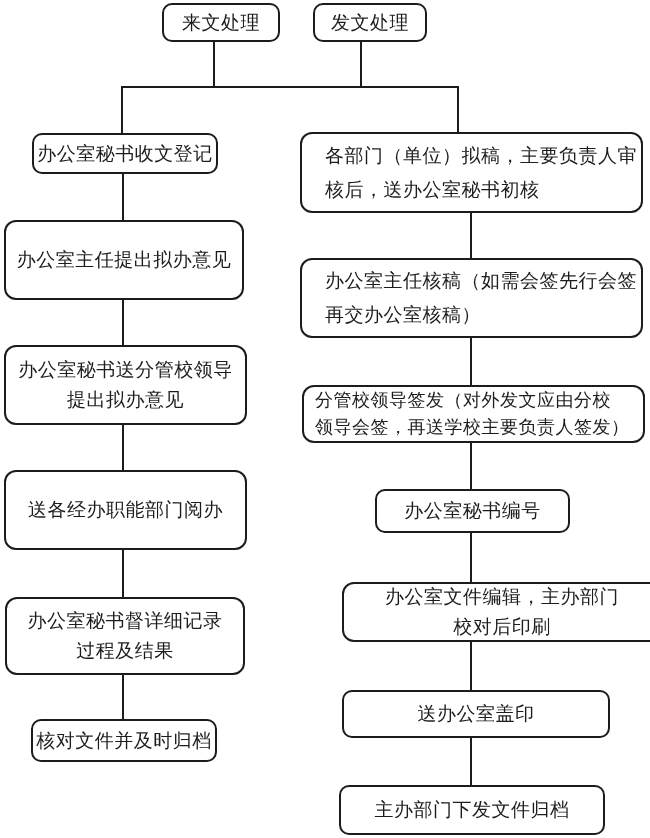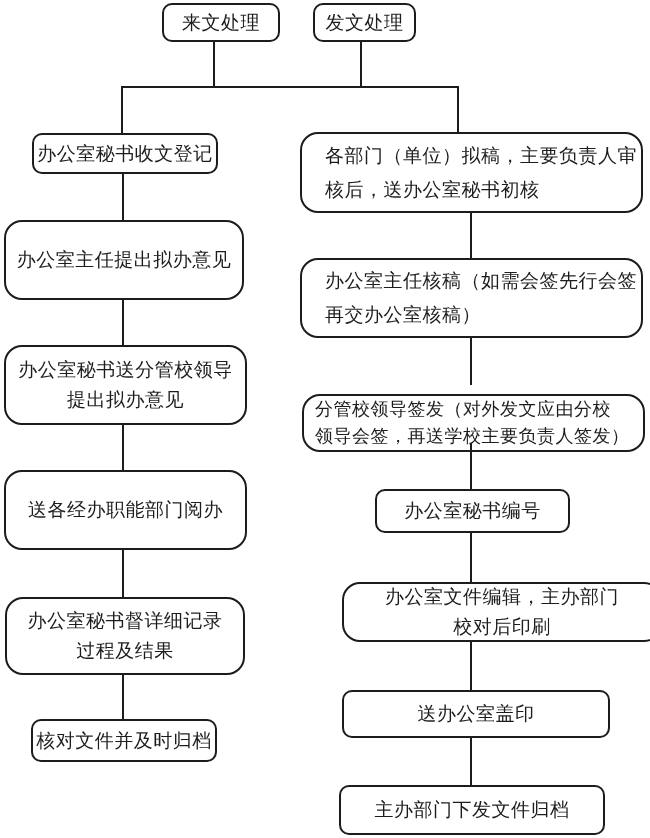--- a/index.html
+++ b/index.html
@@ -19,21 +19,21 @@
   .box {
     position: absolute;
     box-sizing: border-box;
     border: 2px solid #1c1c1c;
     background: #ffffff;
     display: flex;
     flex-direction: column;
     justify-content: center;
     font-size: 19px;
     letter-spacing: 0.5px;
-    border-radius: 18px;
+    border-radius: 12px;
   }
   .box .txt {
     display: block;
     white-space: nowrap;
     line-height: 30px;
   }
   .center {
     text-align: center;
   }
   .leftalign {
@@ -54,21 +54,21 @@
   .hline { height: 2px; }
 </style>
 </head>
 <body>
 
 <div id="canvas">
 
   <div class="box center small-radius" style="left:162px; top:3px; width:118px; height:39px;">
     <span class="txt">来文处理</span>
   </div>
-  <div class="box center small-radius" style="left:313px; top:3px; width:103px; height:39px;">
+  <div class="box center small-radius" style="left:313px; top:3px; width:114px; height:39px;">
     <span class="txt">发文处理</span>
   </div>
 
   <div class="vline" style="left:213px; top:42px; height:46px;"></div>
   <div class="vline" style="left:360px; top:42px; height:46px;"></div>
   <div class="hline" style="left:121px; top:86px; width:338px;"></div>
   <div class="vline" style="left:121px; top:86px; height:47px;"></div>
   <div class="vline" style="left:457px; top:86px; height:46px;"></div>
 
   <div class="box center small-radius" style="left:32px; top:133px; width:186px; height:41px;">
@@ -107,21 +107,21 @@
     <span class="txt">核后，送办公室秘书初核</span>
   </div>
   <div class="vline" style="left:470px; top:213px; height:45px;"></div>
 
   <div class="box leftalign r12" style="left:300px; top:258px; width:343px; height:80px;">
     <span class="txt">办公室主任核稿（如需会签先行会签</span>
     <span class="txt">再交办公室核稿）</span>
   </div>
   <div class="vline" style="left:470px; top:338px; height:47px;"></div>
 
-  <div class="box leftalign tight" style="left:302px; top:394px; width:343px; height:58px;">
+  <div class="box leftalign tight" style="left:302px; top:385px; width:343px; height:58px;">
     <span class="txt">分管校领导签发（对外发文应由分校</span>
     <span class="txt">领导会签，再送学校主要负责人签发）</span>
   </div>
   <div class="vline" style="left:470px; top:443px; height:46px;"></div>
 
   <div class="box center small-radius" style="left:375px; top:489px; width:195px; height:44px;">
     <span class="txt">办公室秘书编号</span>
   </div>
   <div class="vline" style="left:470px; top:533px; height:49px;"></div>
 

